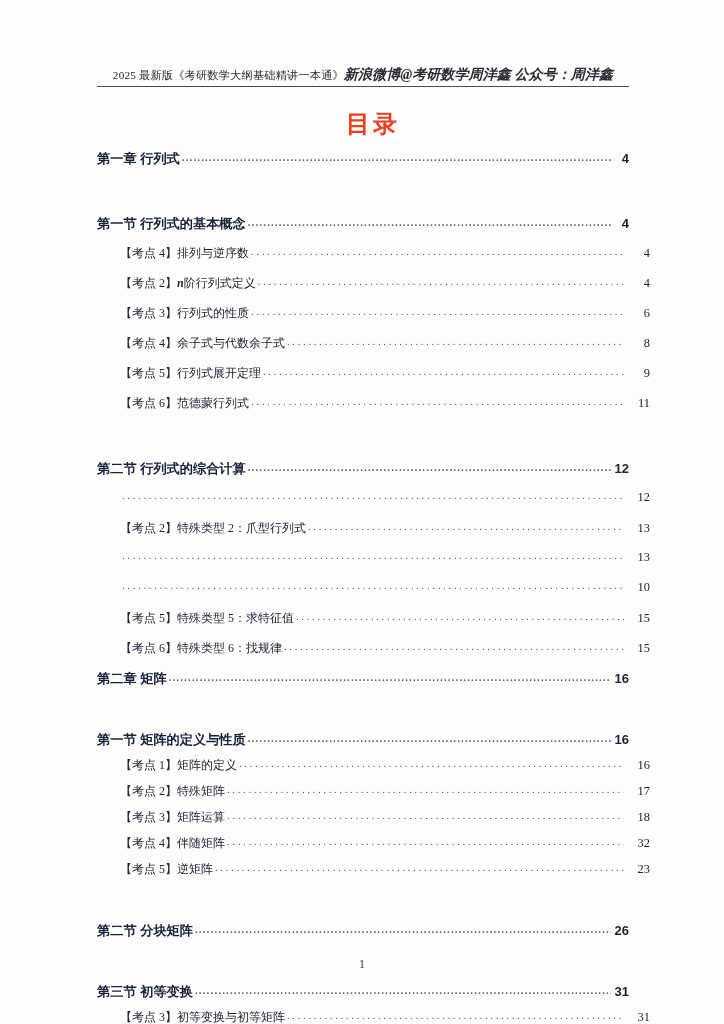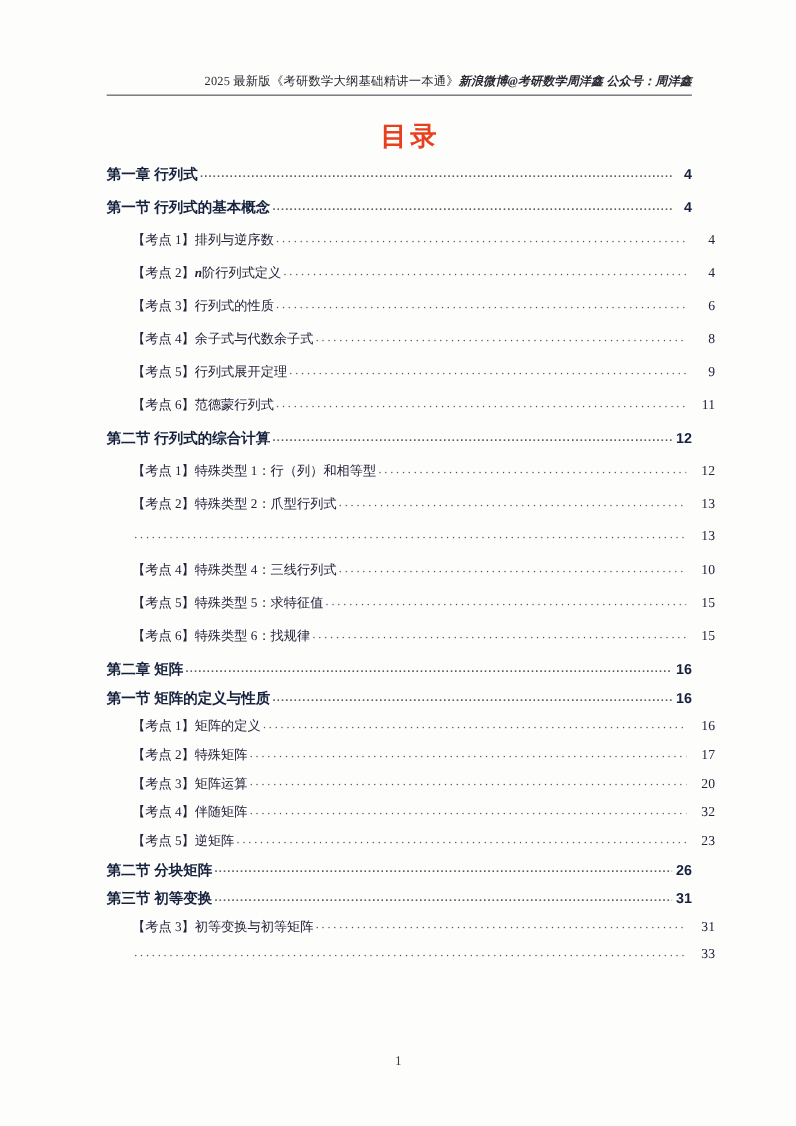--- a/index.html
+++ b/index.html
@@ -24,34 +24,34 @@
   }
 
   
   .header {
     position: absolute;
     top: 66px;
     left: 97px;
     width: 532px;
     display: flex;
     align-items: baseline;
-    justify-content: flex-end;
+    justify-content: center;
     font-size: 11.2px;
     color: #2a2a34;
     letter-spacing: .2px;
   }
   .header-left {
     font-family: "Liberation Serif", "DejaVu Serif", serif;
     white-space: nowrap;
   }
   .header-right {
     font-family: "Liberation Serif", "DejaVu Serif", serif;
     font-style: italic;
     font-weight: bold;
-    font-size: 11px;
+    font-size: 14px;
     white-space: nowrap;
     letter-spacing: .1px;
   }
   .header-rule {
     position: absolute;
     top: 86px;
     left: 97px;
     width: 532px;
     height: 1px;
     background: #4a4a52;
@@ -117,20 +117,21 @@
   }
   .lvl-chapter .toc-page { min-width: 16px; font-size: 13px; }
 
   
   .lvl-section {
     font-size: 13.2px;
     font-weight: bold;
     color: #16213e;
     height: 30px;
     font-family: "Liberation Sans", "DejaVu Sans", sans-serif;
+    margin-top: 35px;
   }
   .lvl-section .toc-leader {
     font-size: 10px;
     color: #5a5a66;
     letter-spacing: 1.1px;
   }
   .lvl-section .toc-page { min-width: 16px; font-size: 13px; }
 
   
   .lvl-point {
@@ -186,21 +187,21 @@
         <span class="toc-label">第一章 行列式</span>
         <span class="toc-leader">...............................................................................................................................................................</span>
         <span class="toc-page">4</span>
       </div>
       <div class="toc-row lvl-section">
         <span class="toc-label">第一节 行列式的基本概念</span>
         <span class="toc-leader">...............................................................................................................................................................</span>
         <span class="toc-page">4</span>
       </div>
       <div class="toc-row lvl-point">
-        <span class="toc-label">【考点 1】排列与逆序数</span>
+        <span class="toc-label">【考点 4】排列与逆序数</span>
         <span class="toc-leader">...............................................................................................................................................................</span>
         <span class="toc-page">4</span>
       </div>
       <div class="toc-row lvl-point">
         <span class="toc-label">【考点 2】<span class="ital">n</span>阶行列式定义</span>
         <span class="toc-leader">...............................................................................................................................................................</span>
         <span class="toc-page">4</span>
       </div>
       <div class="toc-row lvl-point">
         <span class="toc-label">【考点 3】行列式的性质</span>
@@ -221,35 +222,33 @@
         <span class="toc-label">【考点 6】范德蒙行列式</span>
         <span class="toc-leader">...............................................................................................................................................................</span>
         <span class="toc-page">11</span>
       </div>
       <div class="toc-row lvl-section">
         <span class="toc-label">第二节 行列式的综合计算</span>
         <span class="toc-leader">...............................................................................................................................................................</span>
         <span class="toc-page">12</span>
       </div>
       <div class="toc-row lvl-point">
-        <span class="toc-label">【考点 1】特殊类型 1：行（列）和相等型</span>
         <span class="toc-leader">...............................................................................................................................................................</span>
         <span class="toc-page">12</span>
       </div>
       <div class="toc-row lvl-point">
         <span class="toc-label">【考点 2】特殊类型 2：爪型行列式</span>
         <span class="toc-leader">...............................................................................................................................................................</span>
         <span class="toc-page">13</span>
       </div>
       <div class="toc-row lvl-point">
         <span class="toc-leader">...............................................................................................................................................................</span>
         <span class="toc-page">13</span>
       </div>
       <div class="toc-row lvl-point">
-        <span class="toc-label">【考点 4】特殊类型 4：三线行列式</span>
         <span class="toc-leader">...............................................................................................................................................................</span>
         <span class="toc-page">10</span>
       </div>
       <div class="toc-row lvl-point">
         <span class="toc-label">【考点 5】特殊类型 5：求特征值</span>
         <span class="toc-leader">...............................................................................................................................................................</span>
         <span class="toc-page">15</span>
       </div>
       <div class="toc-row lvl-point">
         <span class="toc-label">【考点 6】特殊类型 6：找规律</span>
@@ -272,21 +271,21 @@
         <span class="toc-page">16</span>
       </div>
       <div class="toc-row lvl-point tight">
         <span class="toc-label">【考点 2】特殊矩阵</span>
         <span class="toc-leader">...............................................................................................................................................................</span>
         <span class="toc-page">17</span>
       </div>
       <div class="toc-row lvl-point tight">
         <span class="toc-label">【考点 3】矩阵运算</span>
         <span class="toc-leader">...............................................................................................................................................................</span>
-        <span class="toc-page">20</span>
+        <span class="toc-page">18</span>
       </div>
       <div class="toc-row lvl-point tight">
         <span class="toc-label">【考点 4】伴随矩阵</span>
         <span class="toc-leader">...............................................................................................................................................................</span>
         <span class="toc-page">32</span>
       </div>
       <div class="toc-row lvl-point tight">
         <span class="toc-label">【考点 5】逆矩阵</span>
         <span class="toc-leader">...............................................................................................................................................................</span>
         <span class="toc-page">23</span>

